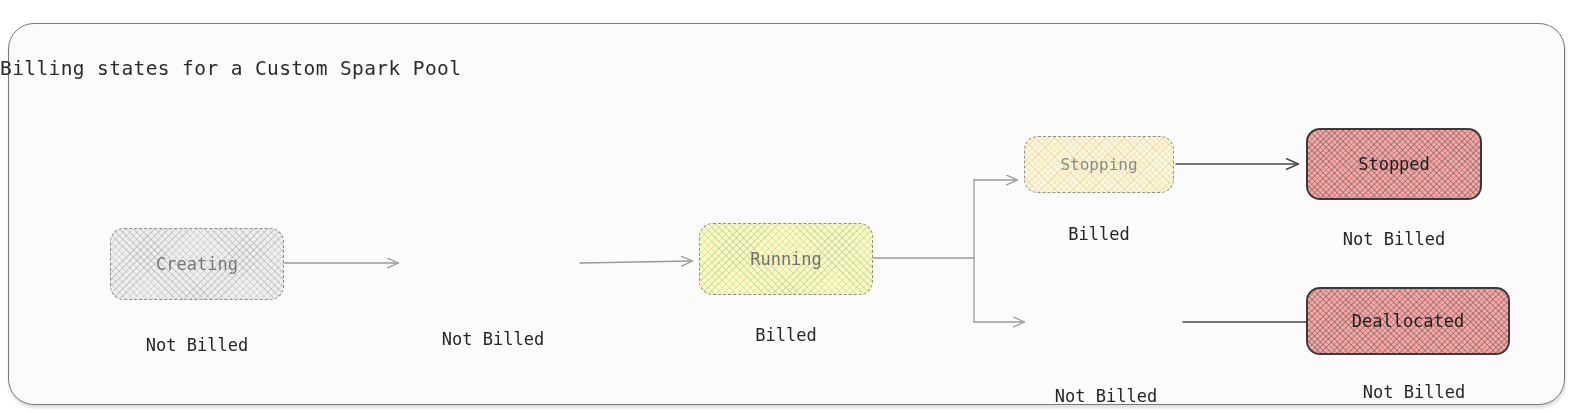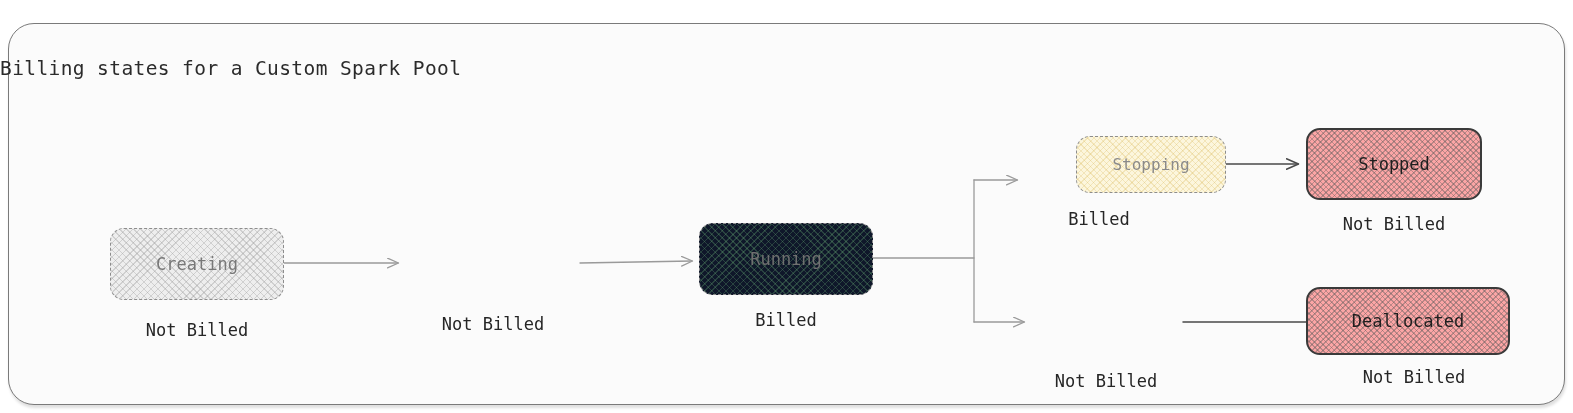--- a/index.html
+++ b/index.html
@@ -106,21 +106,21 @@
     font-size: 17px;
   }
   .node.gray-dark::before {
     background:
       repeating-linear-gradient(45deg,  rgba(90,90,90,0.40) 0 1.2px, rgba(0,0,0,0) 1.2px 4px),
       repeating-linear-gradient(-45deg, rgba(90,90,90,0.40) 0 1.2px, rgba(0,0,0,0) 1.2px 4px);
   }
 
   
   .node.green {
-    background: #0f172a;
+    background: #fef9c3;
     border: 1.4px dashed #8d8d8d;
     color: #707070;
     font-size: 17px;
   }
   .node.green::before {
     background:
       repeating-linear-gradient(45deg,  rgba(110,180,120,0.28) 0 1px, rgba(0,0,0,0) 1px 5px),
       repeating-linear-gradient(-45deg, rgba(110,180,120,0.28) 0 1px, rgba(0,0,0,0) 1px 5px);
   }
 
@@ -138,20 +138,21 @@
   }
 
   
   .caption {
     position: absolute;
     text-align: center;
     font-family: "DejaVu Sans Mono", monospace;
     font-size: 17px;
     color: #262626;
     white-space: nowrap;
+    margin-top: 15px;
   }
 </style>
 </head>
 <body>
 
 <div id="canvas">
 
   <div class="card"></div>
 
   <div class="diagram-title">Billing states for a Custom Spark Pool</div>
@@ -201,21 +202,21 @@
   </div>
   <div class="caption" style="left:110px; top:320px; width:174px;">Not Billed</div>
 
   <div class="caption" style="left:406px; top:314px; width:174px;">Not Billed</div>
 
   <div class="node green" style="left:699px; top:223px; width:174px; height:72px;">
     <span class="node-label">Running</span>
   </div>
   <div class="caption" style="left:699px; top:310px; width:174px;">Billed</div>
 
-  <div class="node yellow" style="left:1076px; top:136px; width:150px; height:57px;">
+  <div class="node yellow" style="left:1024px; top:136px; width:150px; height:57px;">
     <span class="node-label">Stopping</span>
   </div>
   <div class="caption" style="left:1024px; top:209px; width:150px;">Billed</div>
 
   <div class="node gray-dark" style="left:1306px; top:128px; width:176px; height:72px;">
     <span class="node-label">Stopped</span>
   </div>
   <div class="caption" style="left:1306px; top:214px; width:176px;">Not Billed</div>
 
   <div class="caption" style="left:1031px; top:371px; width:150px;">Not Billed</div>

